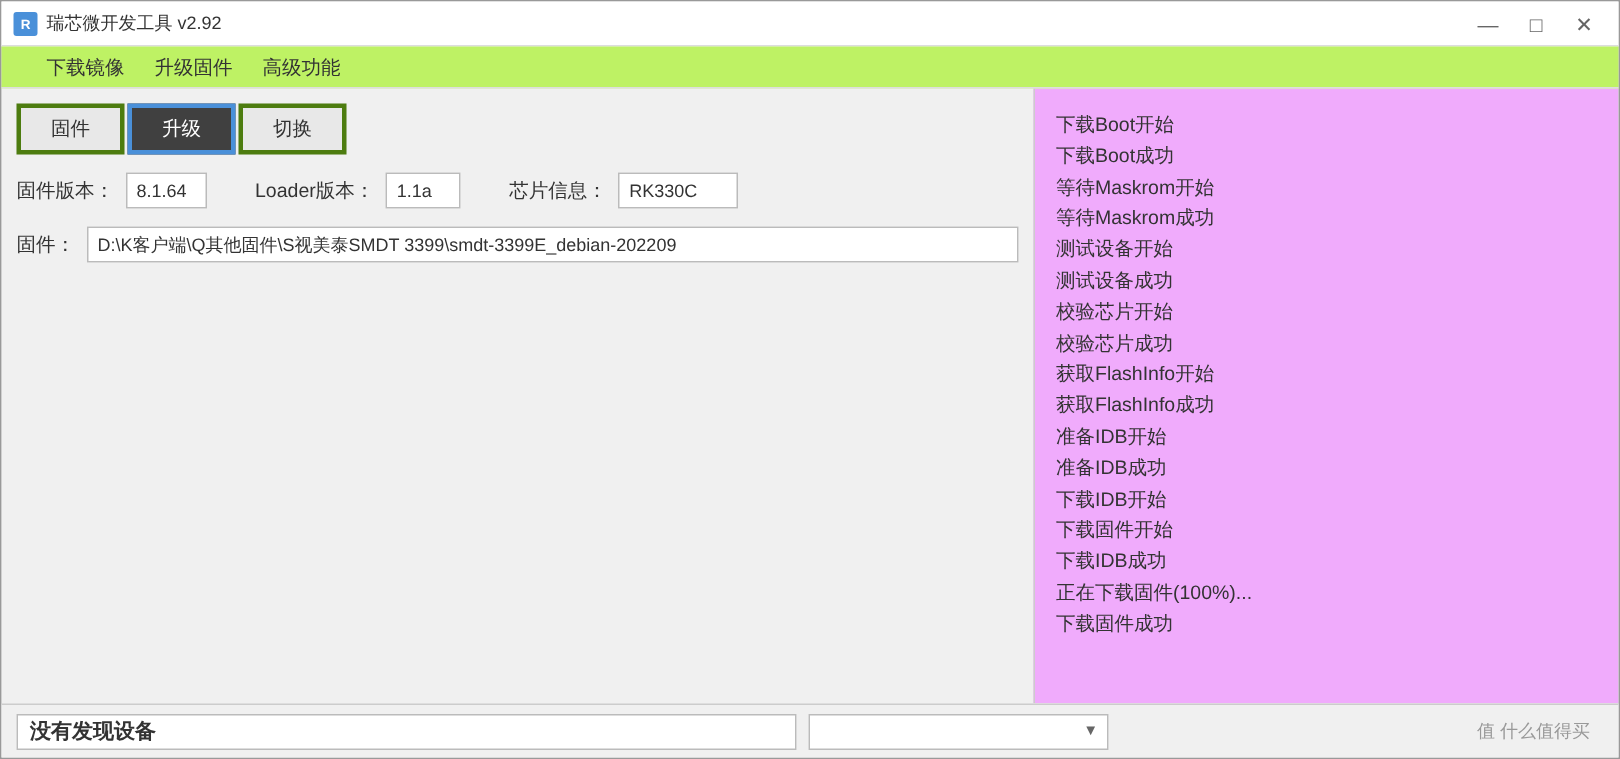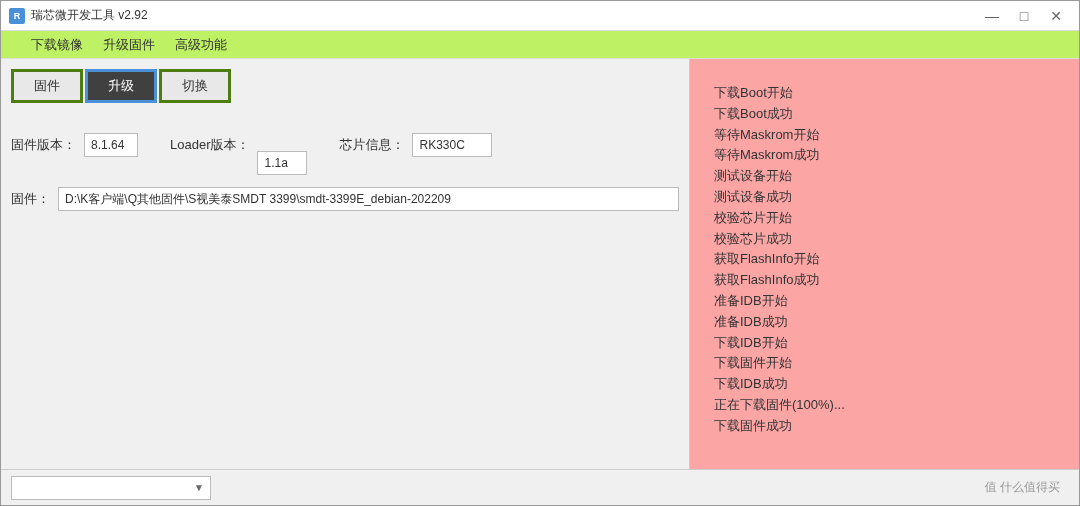--- a/index.html
+++ b/index.html
@@ -131,36 +131,36 @@
     }
     .form-input {
       border: 1px solid #bbb;
       background: white;
       padding: 3px 6px;
       font-size: 12px;
       color: #333;
       height: 24px;
     }
     .fw-version { width: 54px; }
-    .loader-version { width: 50px; margin-top: 36px; }
+    .loader-version { width: 50px; }
     .chip-info { width: 80px; }
     .firmware-path {
       flex: 1;
       width: 100%;
       height: 24px;
       overflow: hidden;
       text-overflow: ellipsis;
       white-space: nowrap;
     }
 
     .right-panel {
       width: 390px;
-      background: #fca5a5;
+      background: #f0abfc;
       border-left: 1px solid #ccc;
-      padding: 24px;
+      padding: 14px;
       overflow-y: auto;
       flex-shrink: 0;
     }
     .log-line {
       font-size: 13px;
       color: #333;
       line-height: 1.6;
       font-family: "Microsoft YaHei", sans-serif;
     }
 
@@ -279,20 +279,21 @@
       <div class="log-line">准备IDB成功</div>
       <div class="log-line">下载IDB开始</div>
       <div class="log-line">下载固件开始</div>
       <div class="log-line">下载IDB成功</div>
       <div class="log-line">正在下载固件(100%)...</div>
       <div class="log-line">下载固件成功</div>
     </div>
   </div>
 
   <div class="status-bar">
+    <div class="status-text-box">没有发现设备</div>
     <div class="status-dropdown">
       <span></span>
       <span class="dropdown-arrow">▼</span>
     </div>
   </div>
 </div>
 
 <div class="watermark">值 什么值得买</div>
 
 </body></html>

